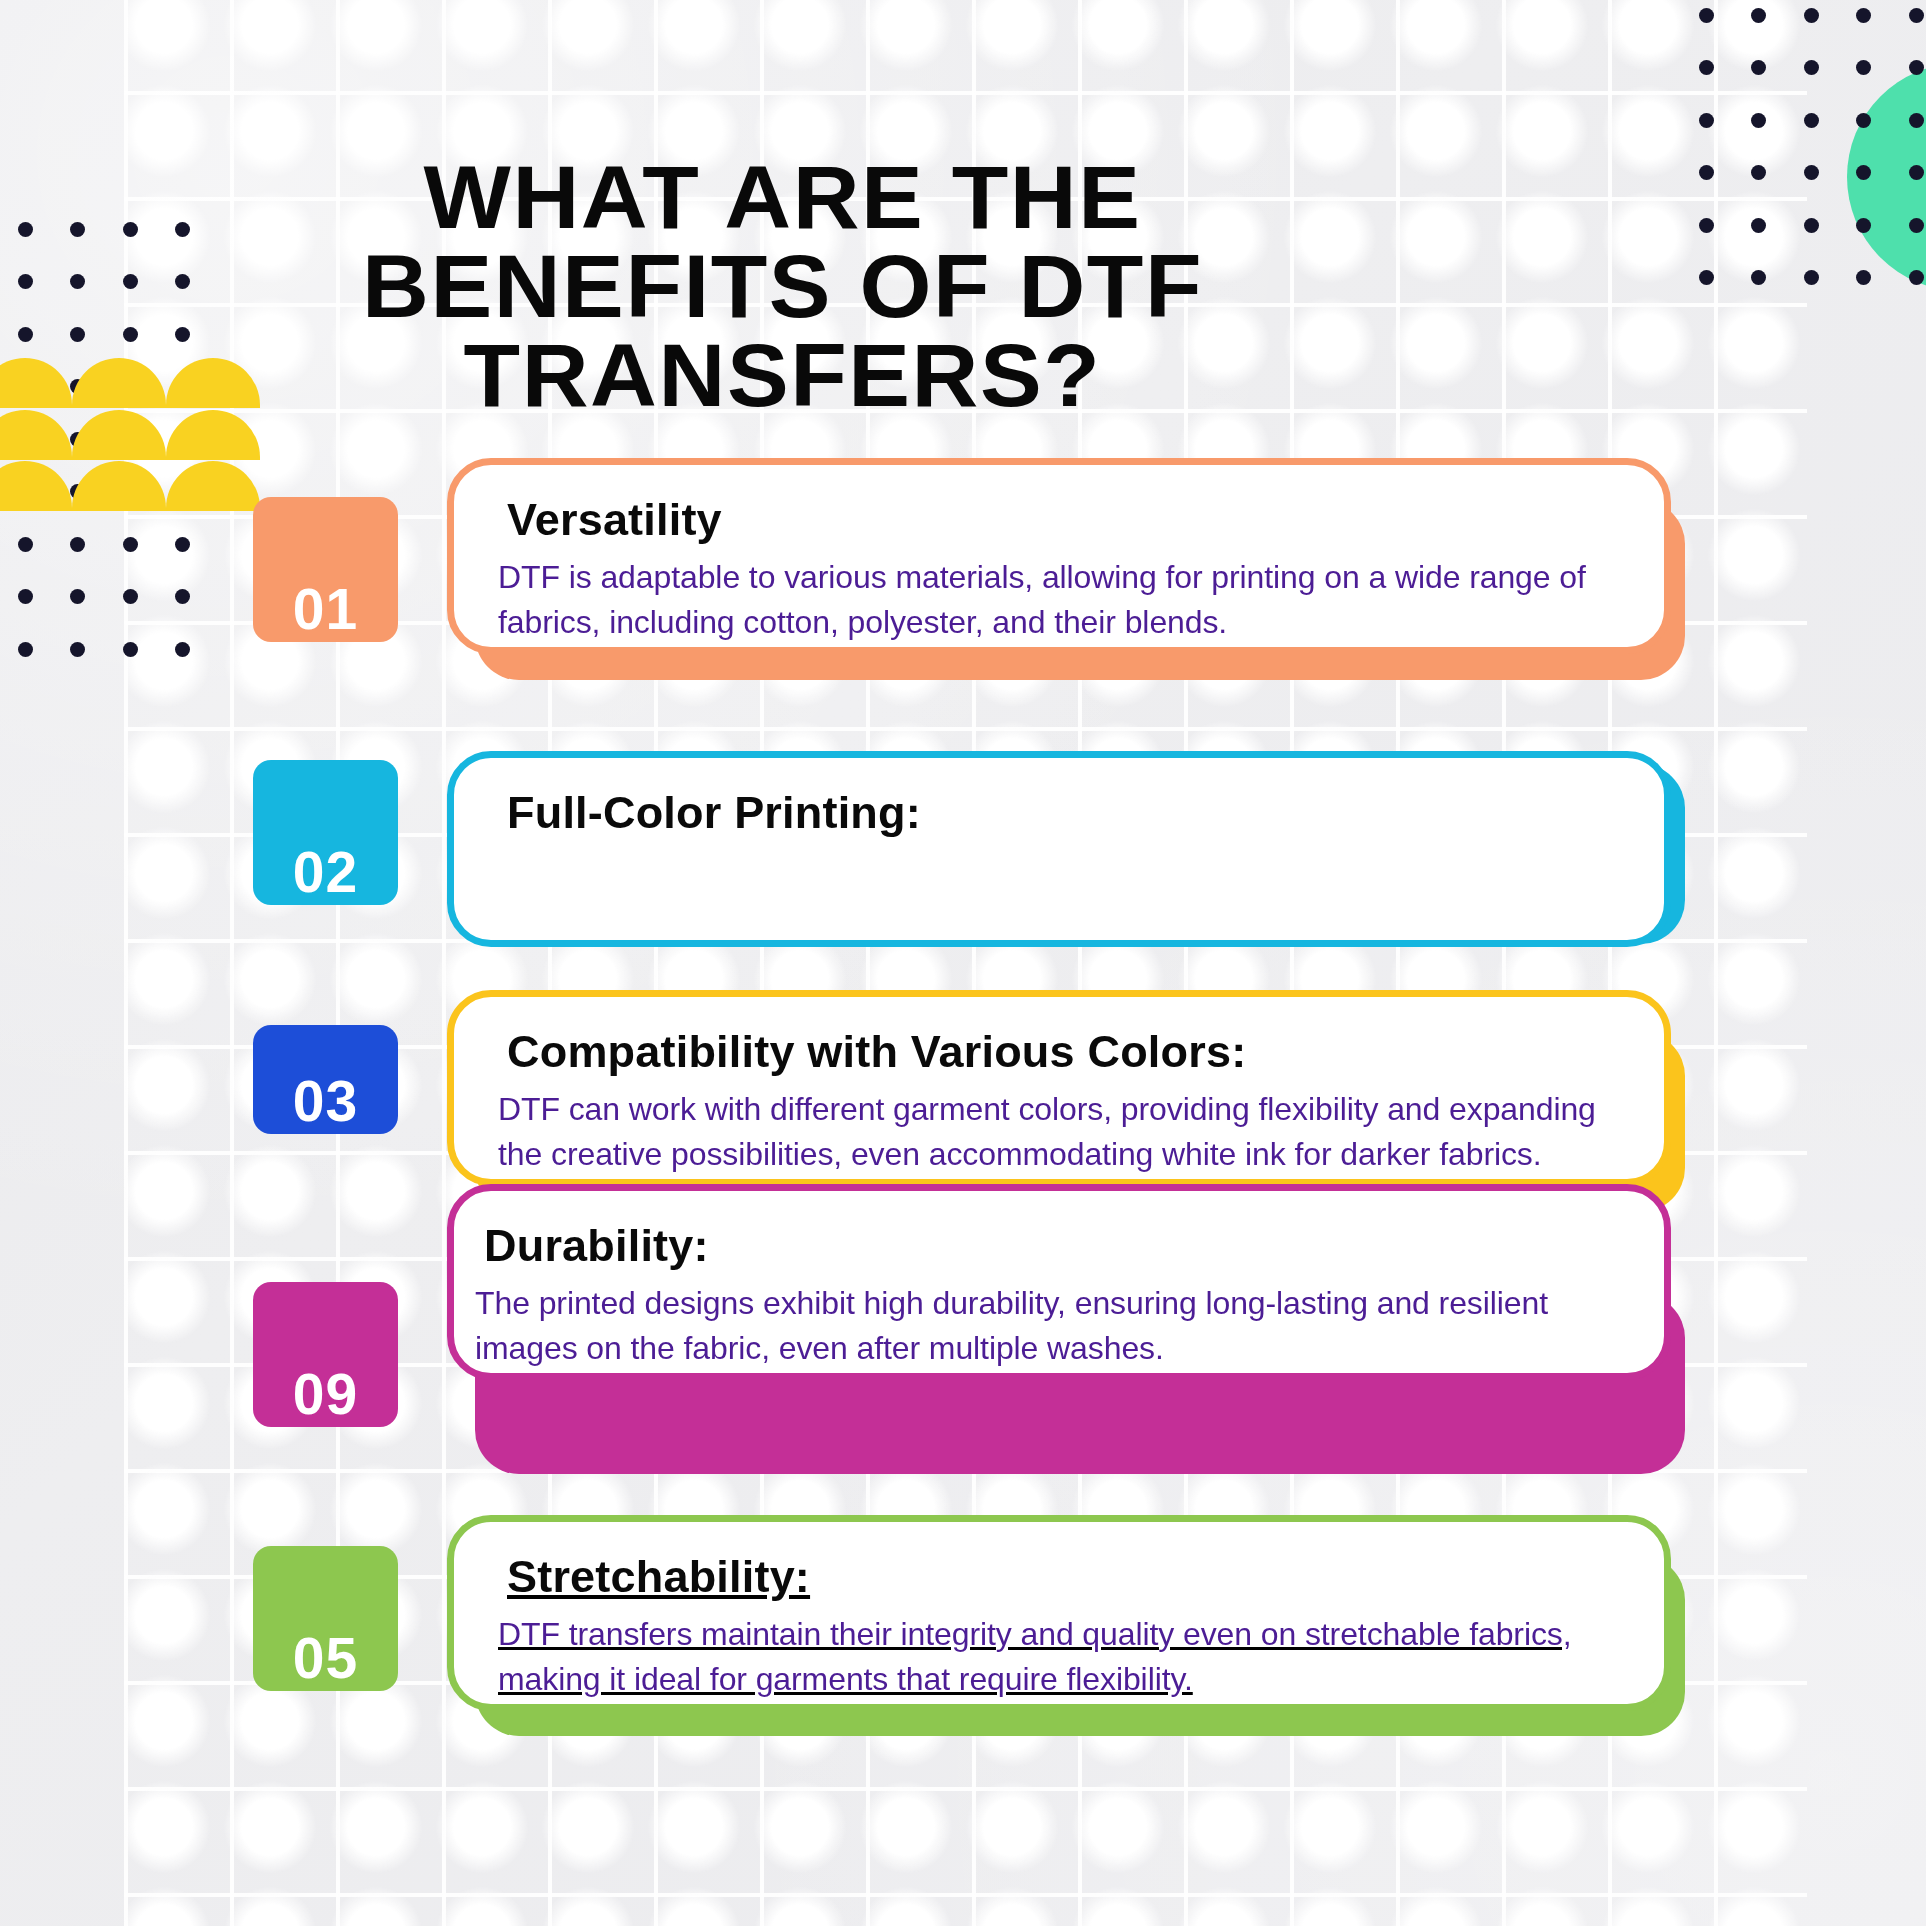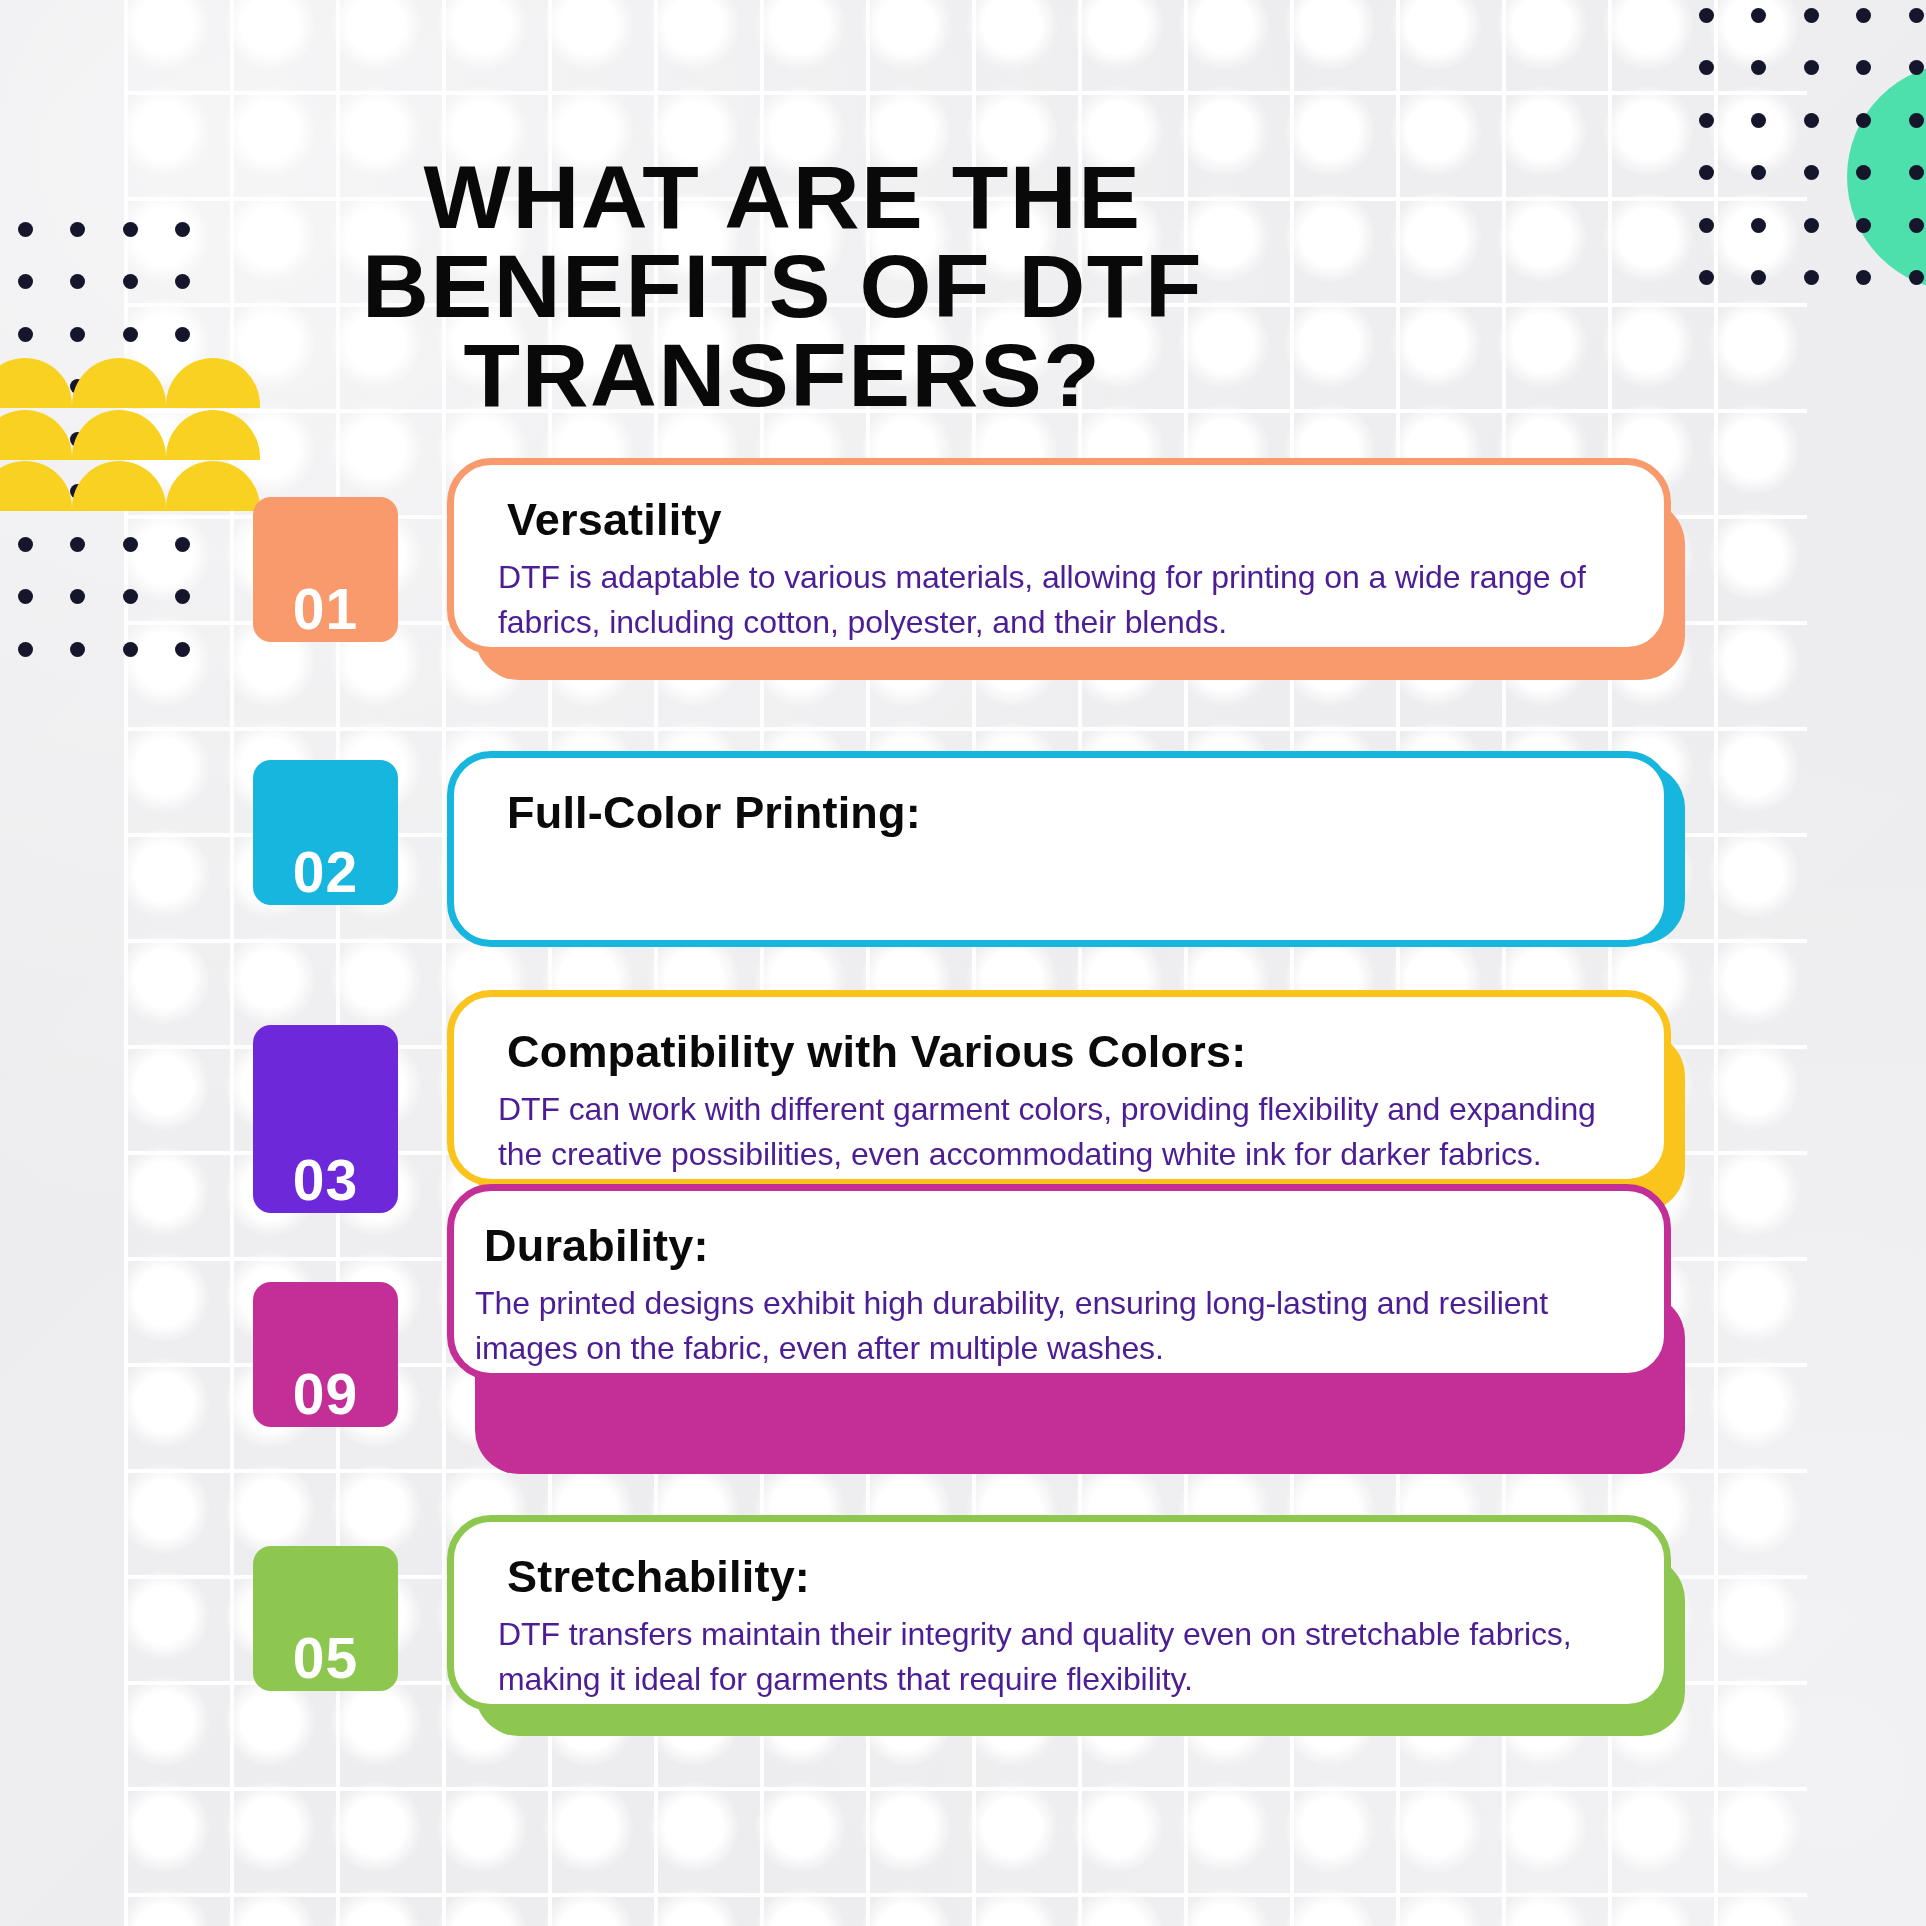--- a/index.html
+++ b/index.html
@@ -288,21 +288,21 @@
       <div class="card-shadow" style="top: 764px; height: 180px; background: rgb(22, 182, 223);"></div>
       <div class="badge" style="top: 760px; height: 145px; background: rgb(22, 182, 223);">
         <span>02</span>
       </div>
       <div class="card" style="top: 723px; height: 196px; border-width: 7px; border-color: rgb(22, 182, 223); margin-top: 28px;">
         <h3>Full-Color Printing:</h3>
       </div>
     </div>
     <div class="row">
       <div class="card-shadow" style="top: 1032px; height: 180px; background: rgb(251, 196, 28);"></div>
-      <div class="badge" style="top: 1025px; height: 188px; background: #6d28d9;">
+      <div class="badge" style="top: 1025px; height: 109px; background: #1d4ed8;">
         <span>03</span>
       </div>
       <div class="card" style="top: 990px; height: 196px; border-width: 7px; border-color: rgb(251, 196, 28);">
         <h3>Compatibility with Various Colors:</h3>
         <p>DTF can work with different garment colors, providing flexibility and expanding the creative possibilities, even accommodating white ink for darker fabrics.</p>
       </div>
     </div>
     <div class="row">
       <div class="card-shadow" style="top: 1294px; height: 180px; background: rgb(196, 47, 151);"></div>
       <div class="badge" style="top: 1282px; height: 145px; background: rgb(196, 47, 151);">
@@ -311,19 +311,19 @@
       <div class="card" style="top: 1184px; height: 196px; border-width: 7px; border-color: rgb(196, 47, 151); padding-left: 21px;">
         <h3>Durability:</h3>
         <p>The printed designs exhibit high durability, ensuring long-lasting and resilient images on the fabric, even after multiple washes.</p>
       </div>
     </div>
     <div class="row">
       <div class="card-shadow" style="top: 1556px; height: 180px; background: rgb(141, 199, 79);"></div>
       <div class="badge" style="top: 1546px; height: 145px; background: rgb(141, 199, 79);">
         <span>05</span>
       </div>
-      <div class="card" style="top: 1515px; height: 196px; border-width: 7px; border-color: rgb(141, 199, 79);">
+      <div class="card" style="top: 1515px; height: 196px; border-width: 7px; border-color: rgb(141, 199, 79); text-decoration: underline;">
         <h3>Stretchability:</h3>
         <p>DTF transfers maintain their integrity and quality even on stretchable fabrics, making it ideal for garments that require flexibility.</p>
       </div>
     </div>
   </div>
 
 
 </body></html>

